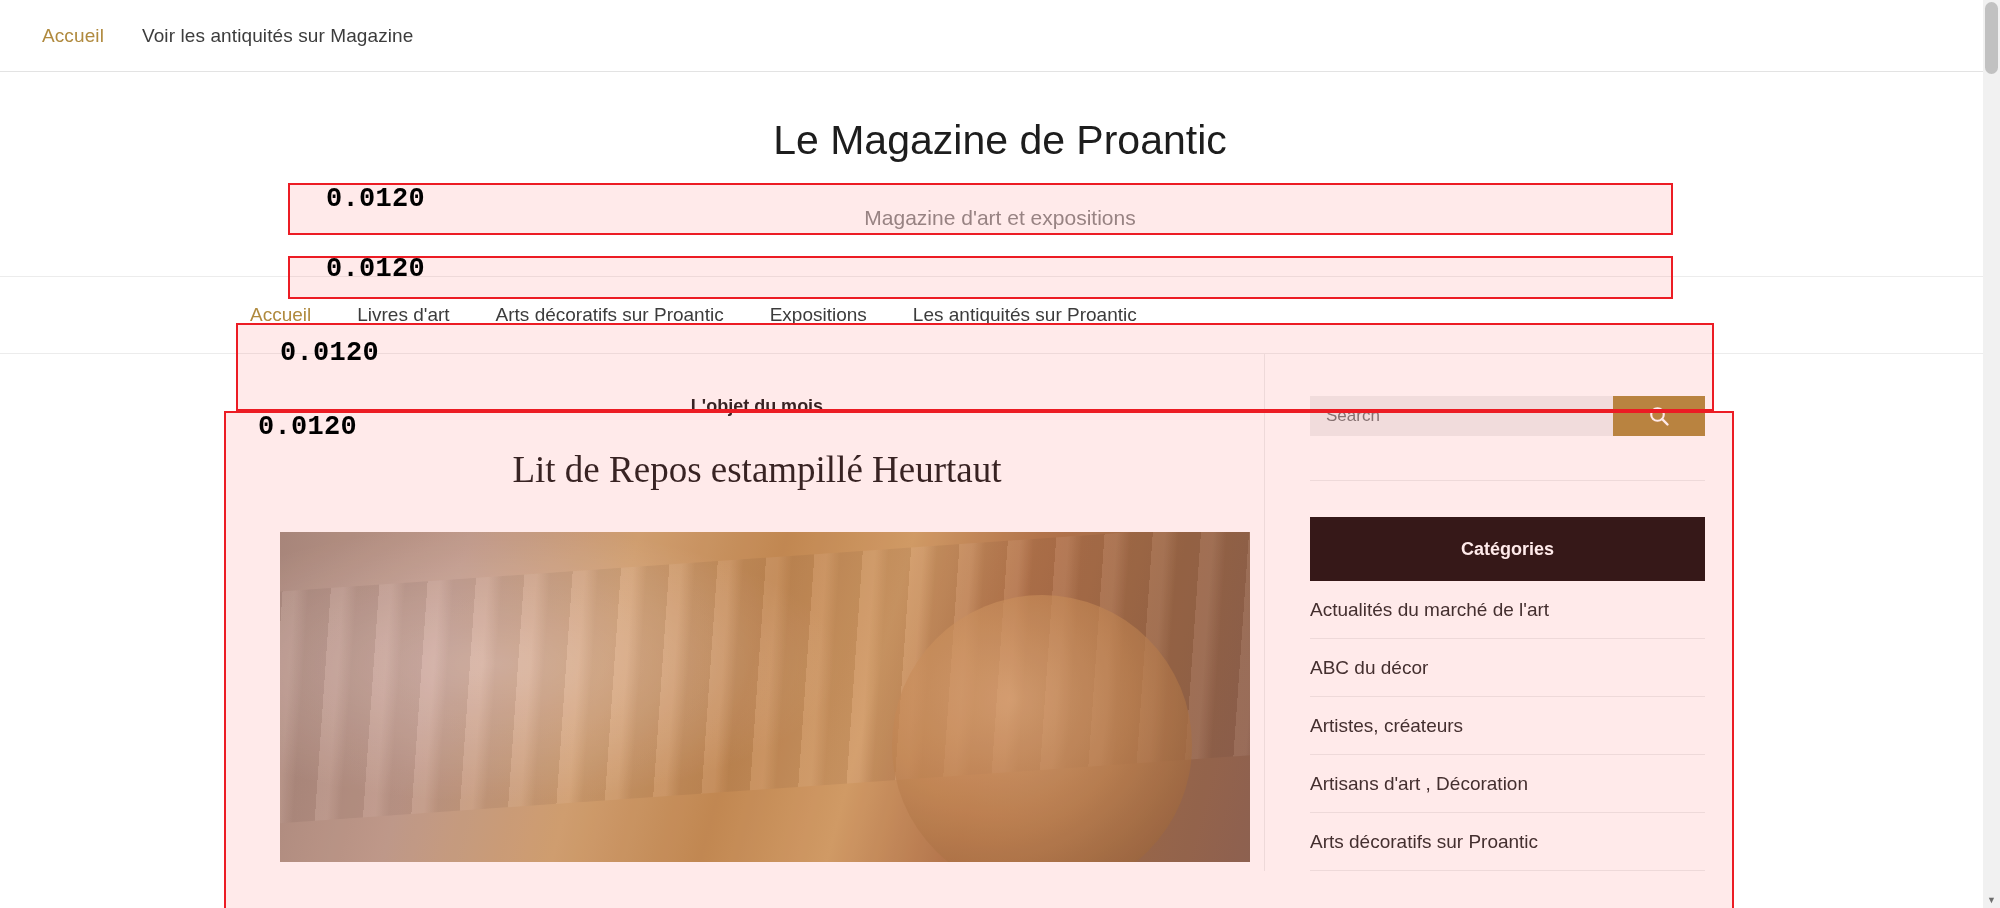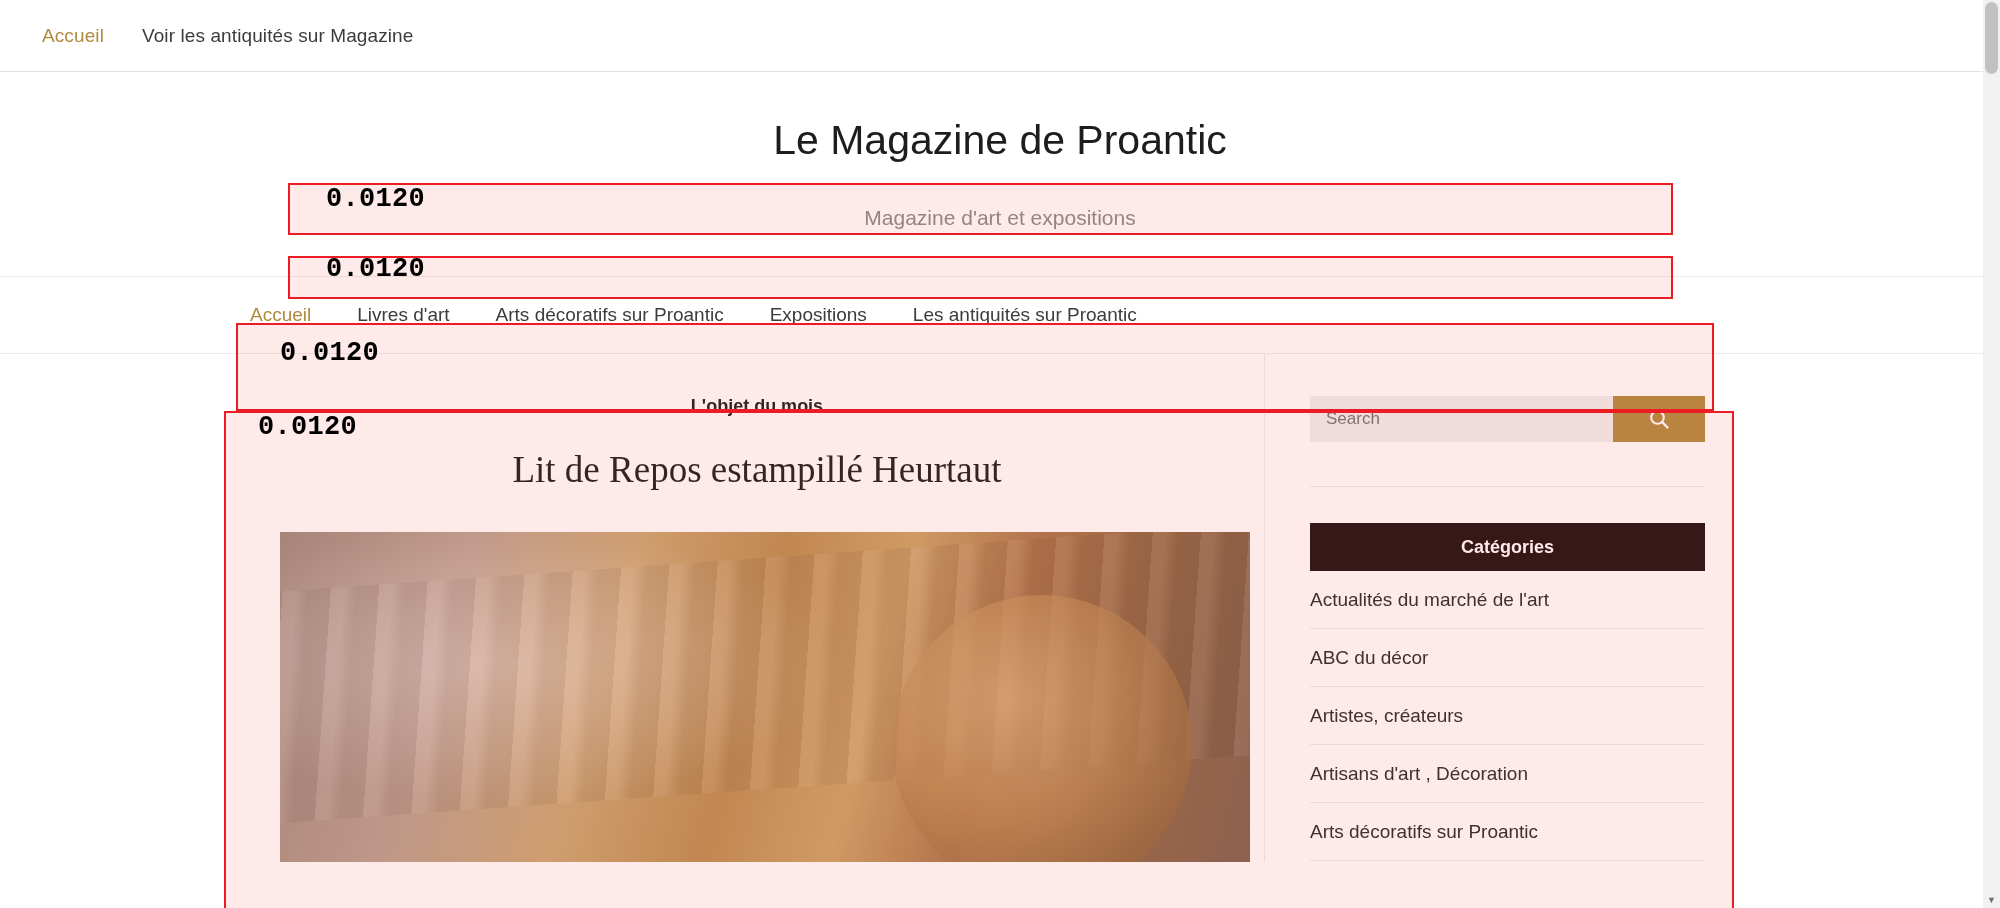--- a/index.html
+++ b/index.html
@@ -167,21 +167,21 @@
     background: radial-gradient(circle at 40% 35%, #e0bd86 0%, #bc8f55 45%, #8d6637 80%);
     opacity: .65;
   }
 
   
   .sidebar {
     width: 485px;
     box-sizing: border-box;
     padding: 42px 45px 0 45px;
   }
-  .search-row { display: flex; height: 46px; }
+  .search-row { display: flex; height: 40px; }
   .search-input {
     flex: 1;
     border: none;
     background: #efefef;
     padding: 0 16px;
     font-size: 17px;
     color: #8d8d8d;
     font-family: "Liberation Sans", sans-serif;
     outline: none;
   }
@@ -199,21 +199,21 @@
     border-bottom: 1px solid #ececec;
     margin-top: 44px;
   }
   .cat-head {
     margin-top: 36px;
     background: #1b1110;
     color: #fff;
     text-align: center;
     font-size: 18px;
     font-weight: bold;
-    height: 48px;
+    height: 64px;
     display: flex;
     align-items: center;
     justify-content: center;
   }
   .cat-item {
     border-bottom: 1px solid #ececec;
     font-size: 19px;
     color: #2b2b2b;
     height: 57px;
     display: flex;

